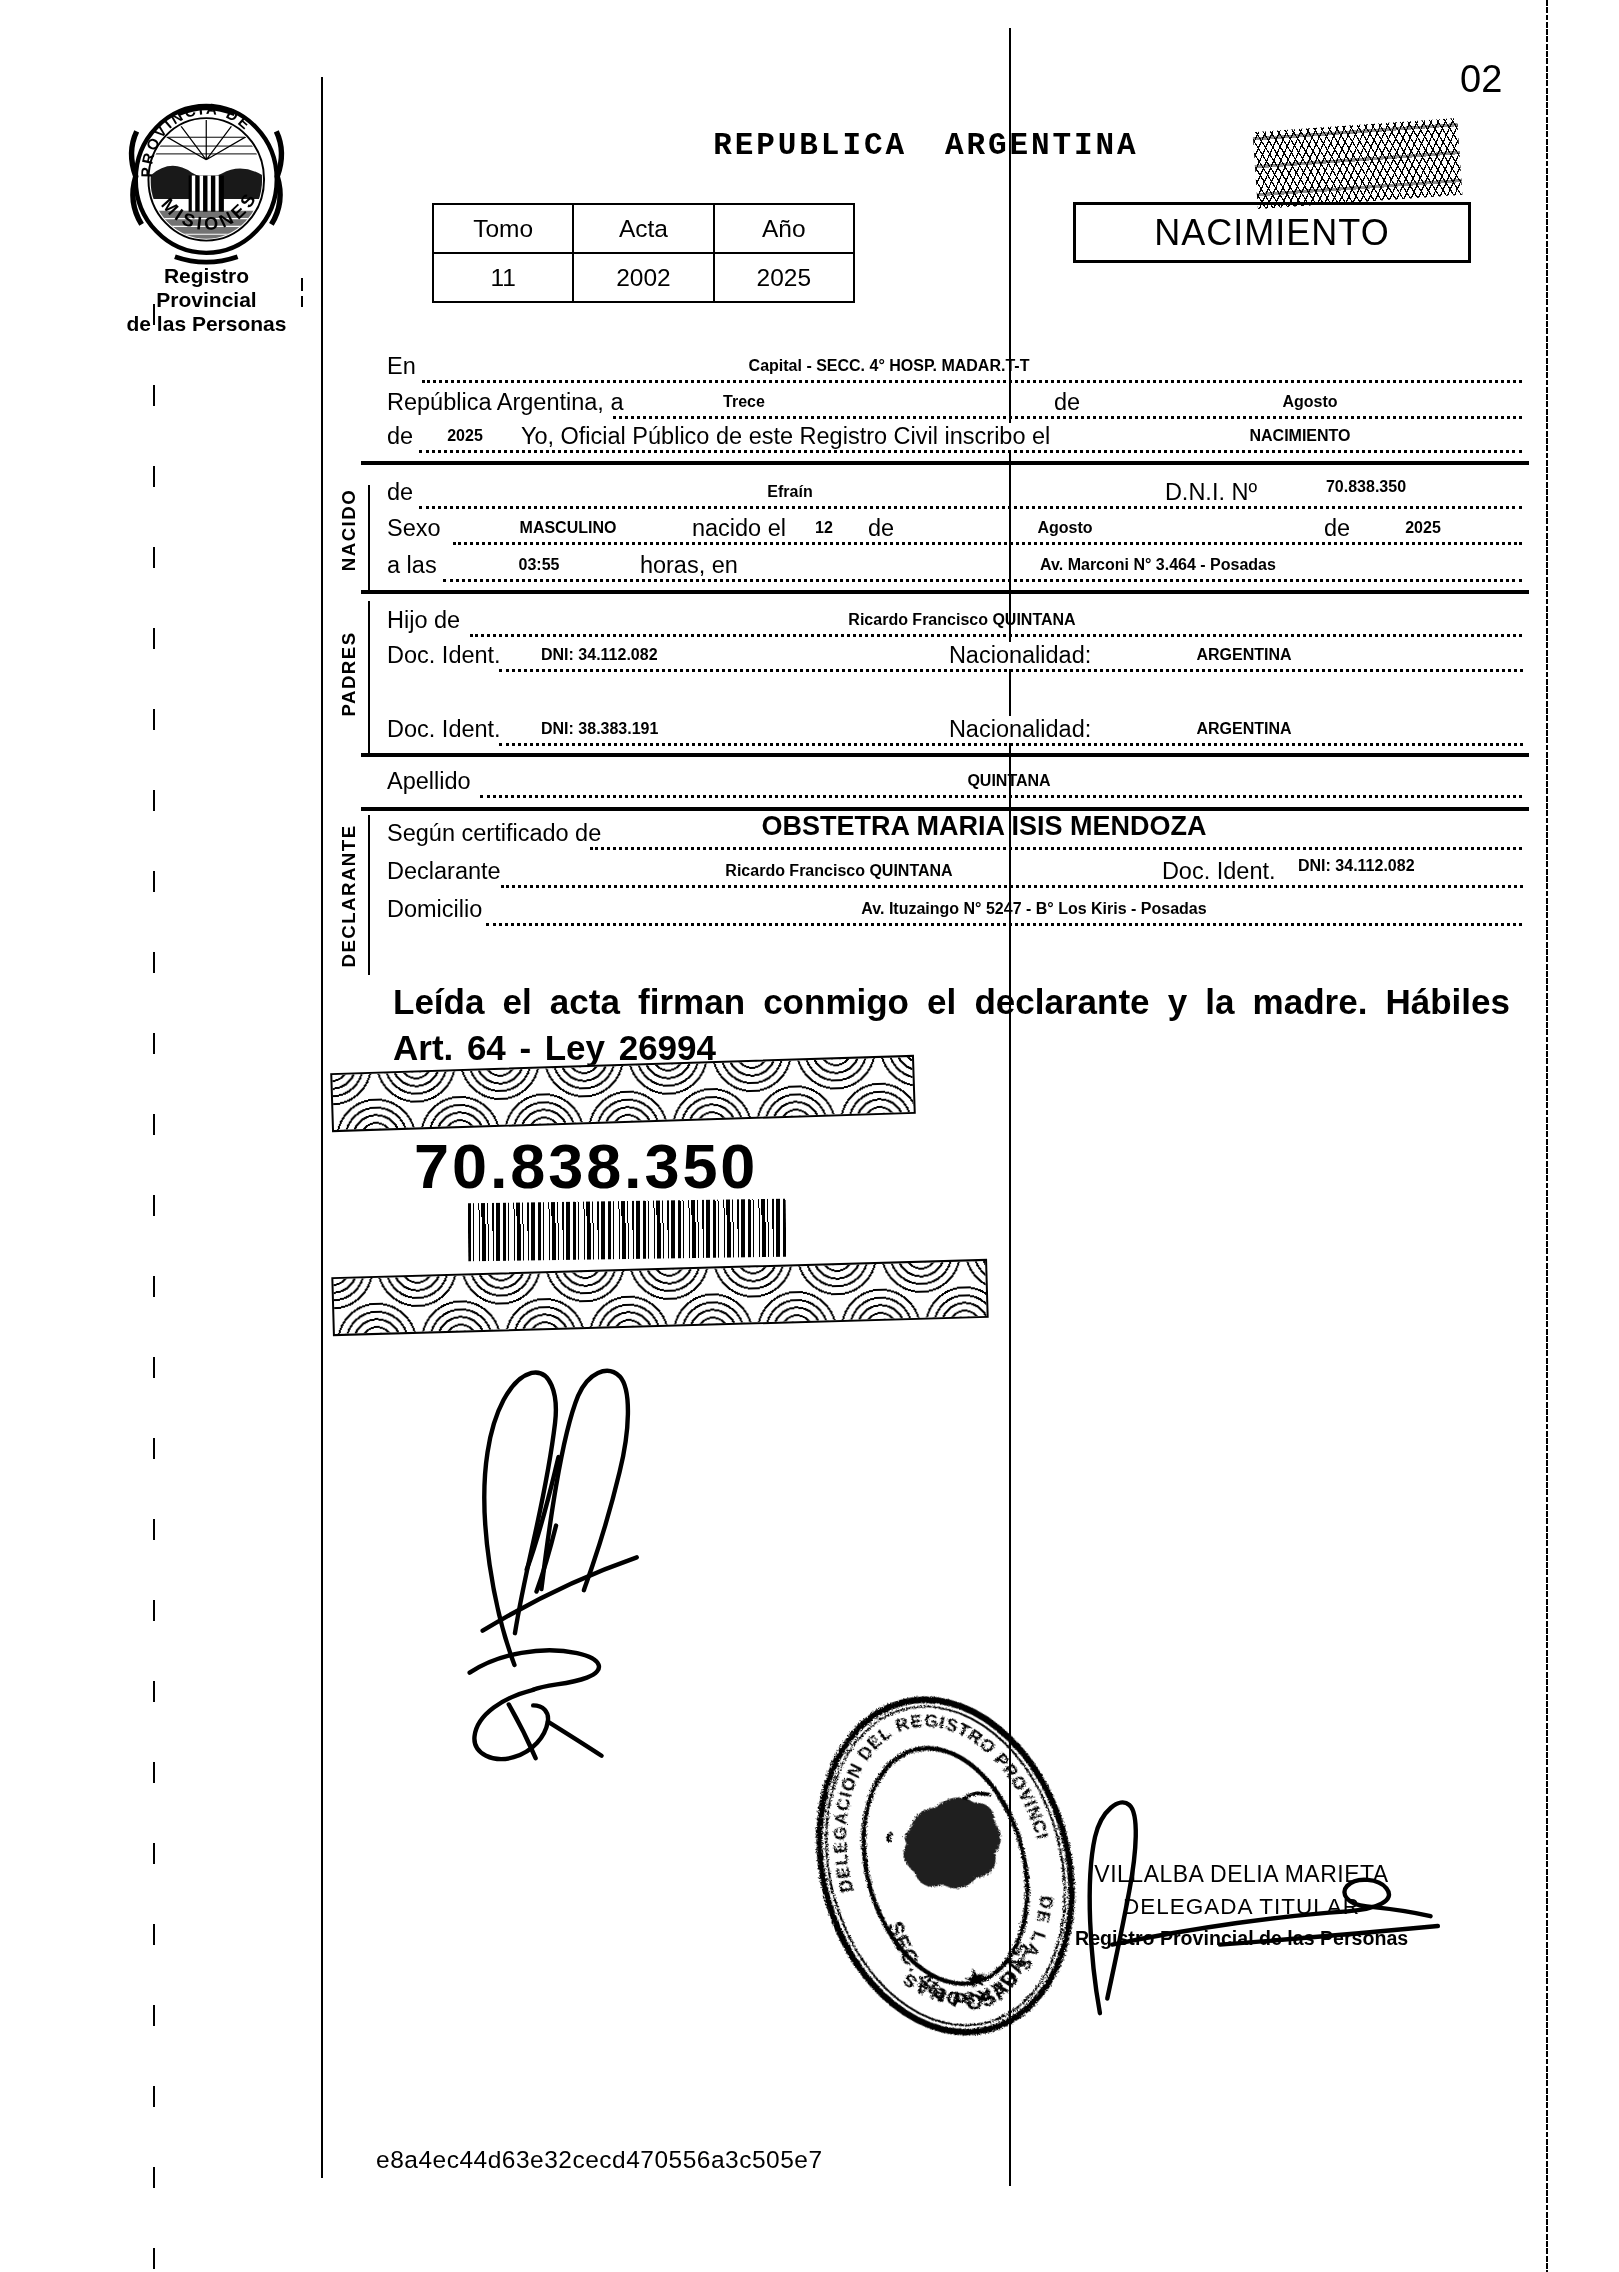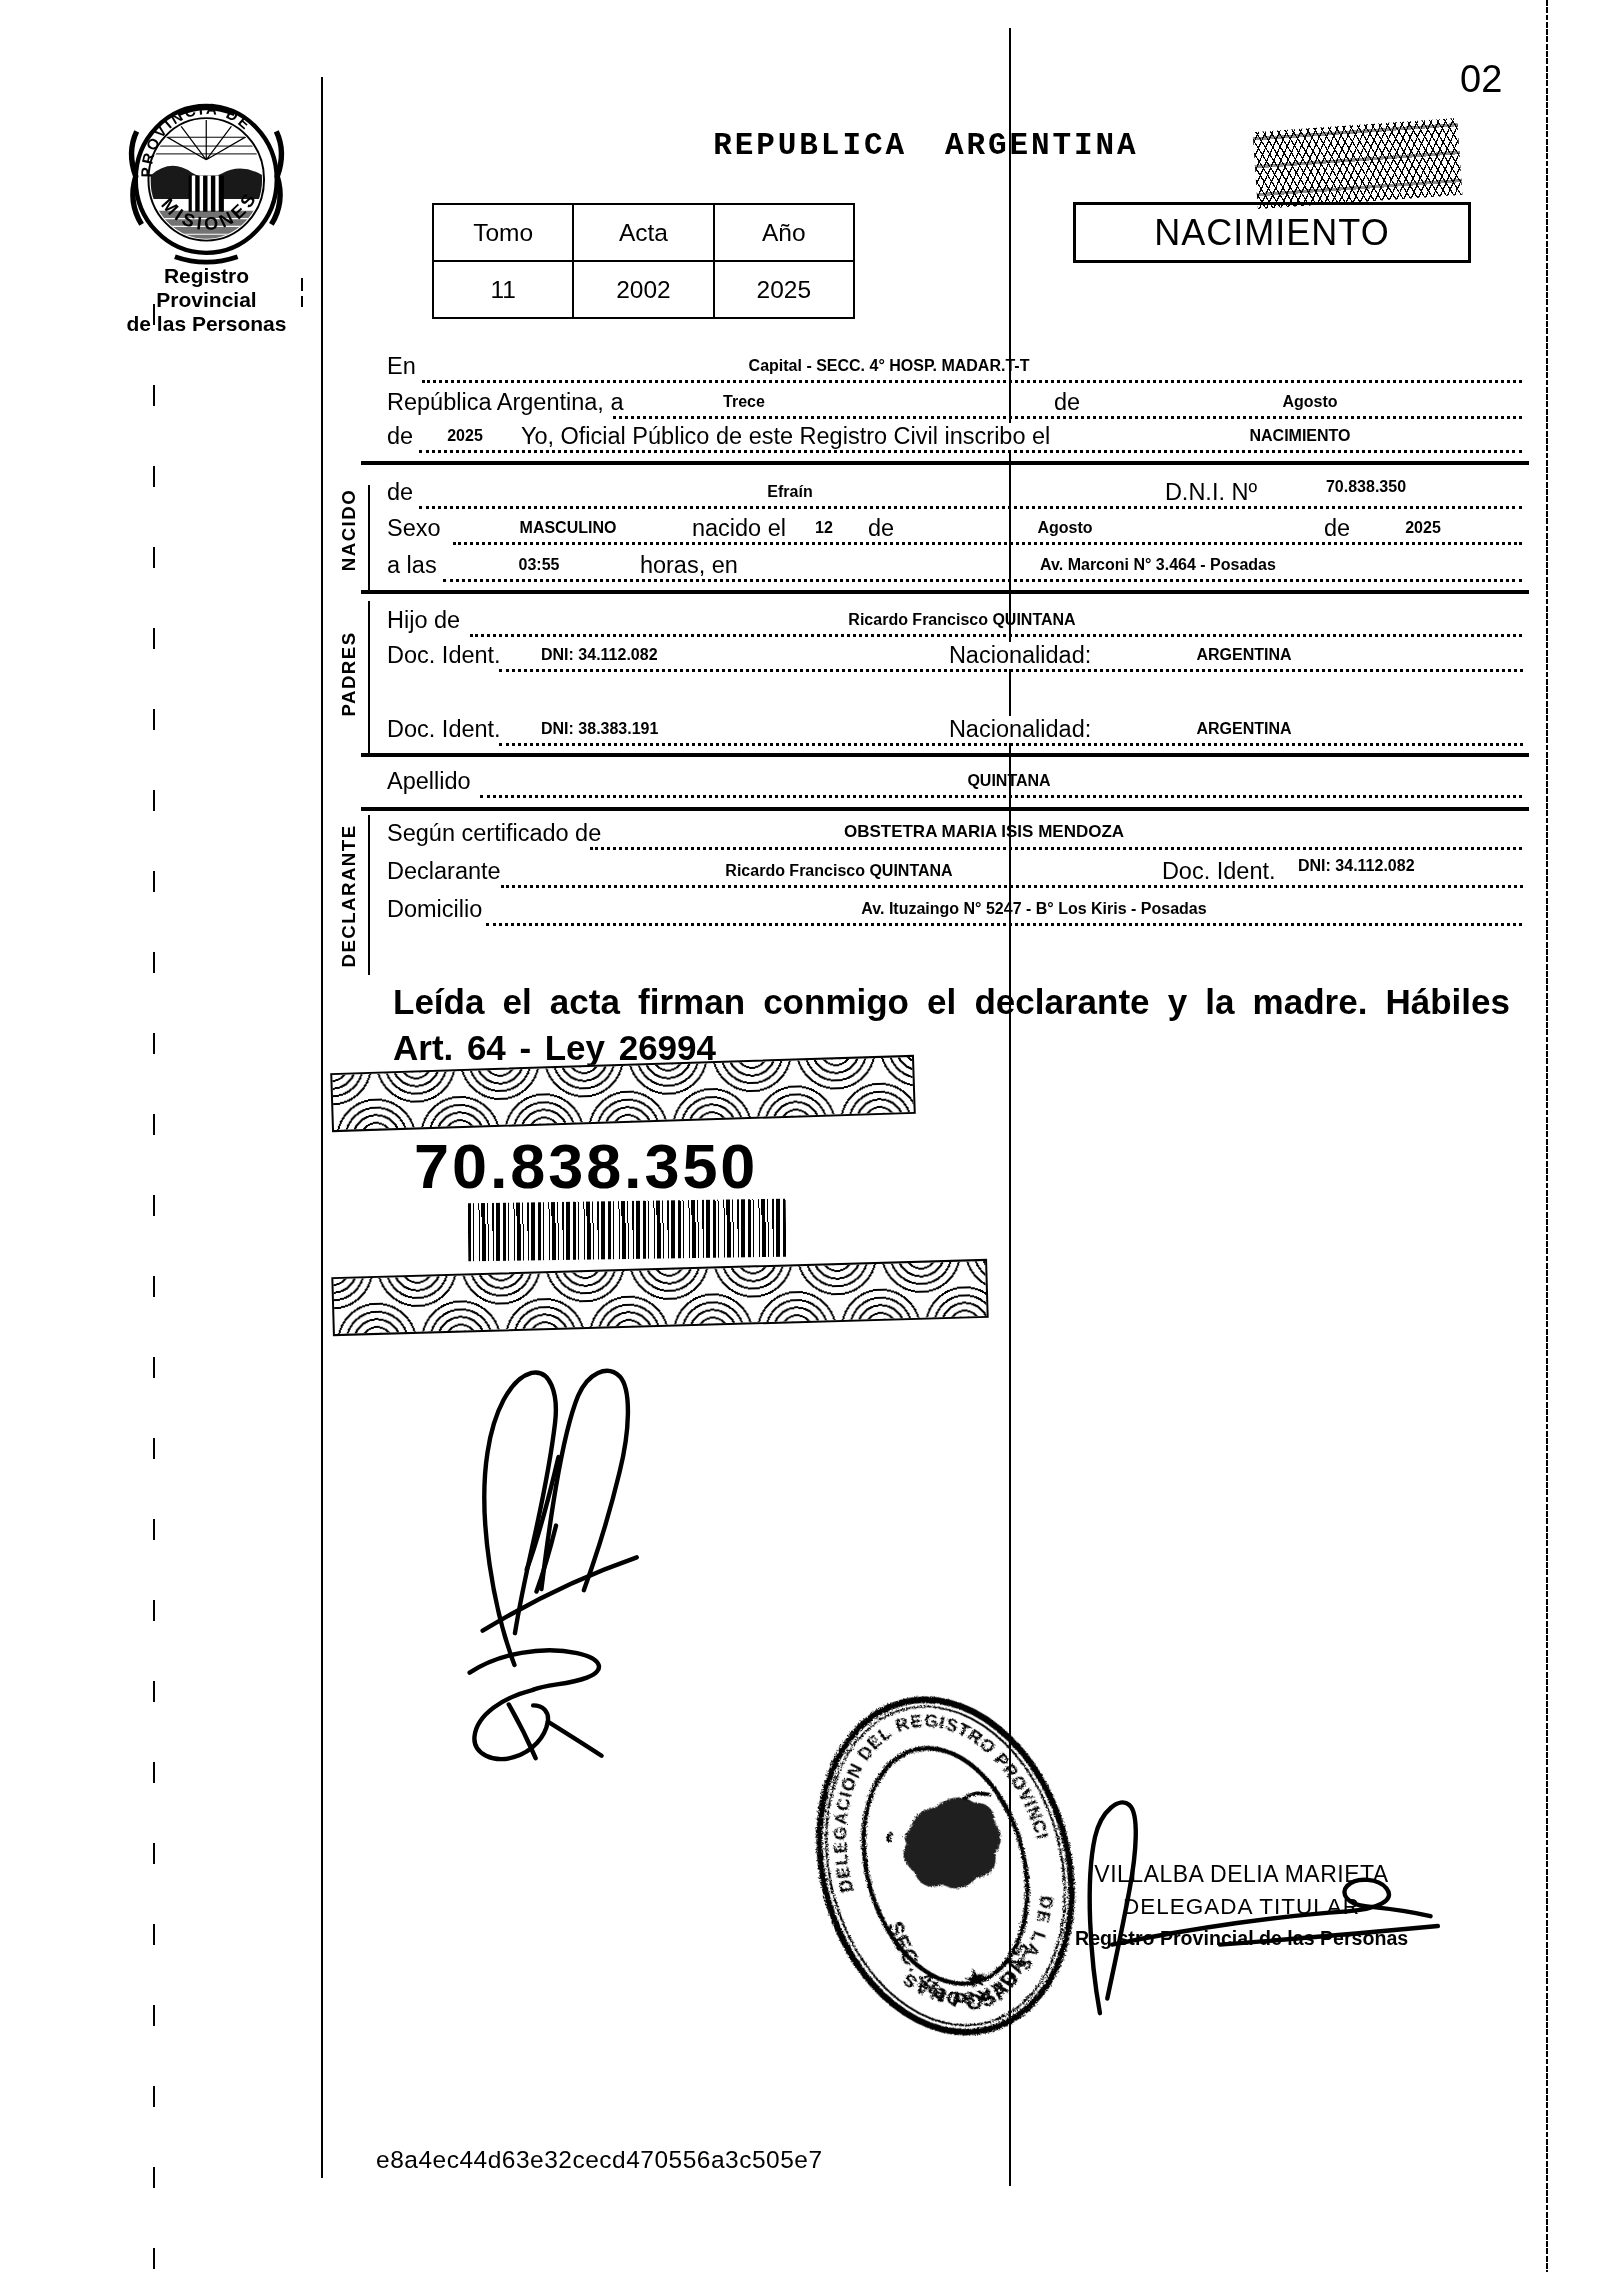--- a/index.html
+++ b/index.html
@@ -18,21 +18,21 @@
           transform:translate(-50%,-50%) rotate(-90deg);white-space:nowrap;}
   .bracket{position:absolute;left:368px;width:2.4px;background:#000;}
   
   #repub{position:absolute;left:686px;top:128px;width:480px;text-align:center;
          font-family:"Liberation Mono",monospace;font-weight:bold;font-size:31px;
          letter-spacing:2.9px;word-spacing:16.7px;white-space:nowrap;}
   #pagenum{position:absolute;left:1460px;top:58px;font-size:38px;}
   #nacbox{position:absolute;left:1073px;top:202px;width:392px;height:55px;border:3.4px solid #000;
           display:flex;align-items:center;justify-content:center;font-size:36px;letter-spacing:1px;}
   
-  #regtable{position:absolute;left:432px;top:203px;width:423px;height:116px;
+  #regtable{position:absolute;left:432px;top:203px;width:423px;height:100px;
             border-collapse:collapse;table-layout:fixed;}
   #regtable td{border:2.4px solid #000;text-align:center;font-size:24.5px;padding:0;}
   
   #mesh{position:absolute;left:1255px;top:125px;width:205px;height:77px;transform:rotate(-4deg);
         background-image:
           repeating-linear-gradient(62deg,#000 0 1.2px,transparent 1.2px 6.4px),
           repeating-linear-gradient(-62deg,#000 0 1.2px,transparent 1.2px 6.4px),
           repeating-linear-gradient(0deg,transparent 0 12.7px,rgba(0,0,0,.45) 12.7px 16px,transparent 16px 28px);}
   
   .band{position:absolute;height:55px;border:2.9px solid #000;background-color:#fff;
@@ -228,21 +228,21 @@
     <span class="v vc" style="left:1009px">QUINTANA</span>
   </div>
   <div class="sep" style="top:807px"></div>
 
   <div class="vlabel" style="left:349px;top:896px">DECLARANTE</div>
   <div class="bracket" style="top:815px;height:160px"></div>
 
   <div class="row" style="top:807px">
     <span class="l" style="left:387px">Según certificado de</span>
     <div class="dots" style="left:590px;width:932px"></div>
-    <span class="v vc" style="left:984px;font-size:17px">OBSTETRA MARIA ISIS MENDOZA</span>
+    <span class="v vc" style="left:984px;font-size:27px">OBSTETRA MARIA ISIS MENDOZA</span>
   </div>
 
   <div class="row" style="top:845px">
     <span class="l" style="left:387px">Declarante</span>
     <div class="dots" style="left:501px;width:1022px"></div>
     <span class="v vc" style="left:839px">Ricardo Francisco QUINTANA</span>
     <span class="lm" style="left:1156px">Doc. Ident.</span>
     <span class="v" style="left:1298px;bottom:12.7px">DNI: 34.112.082</span>
   </div>
 

